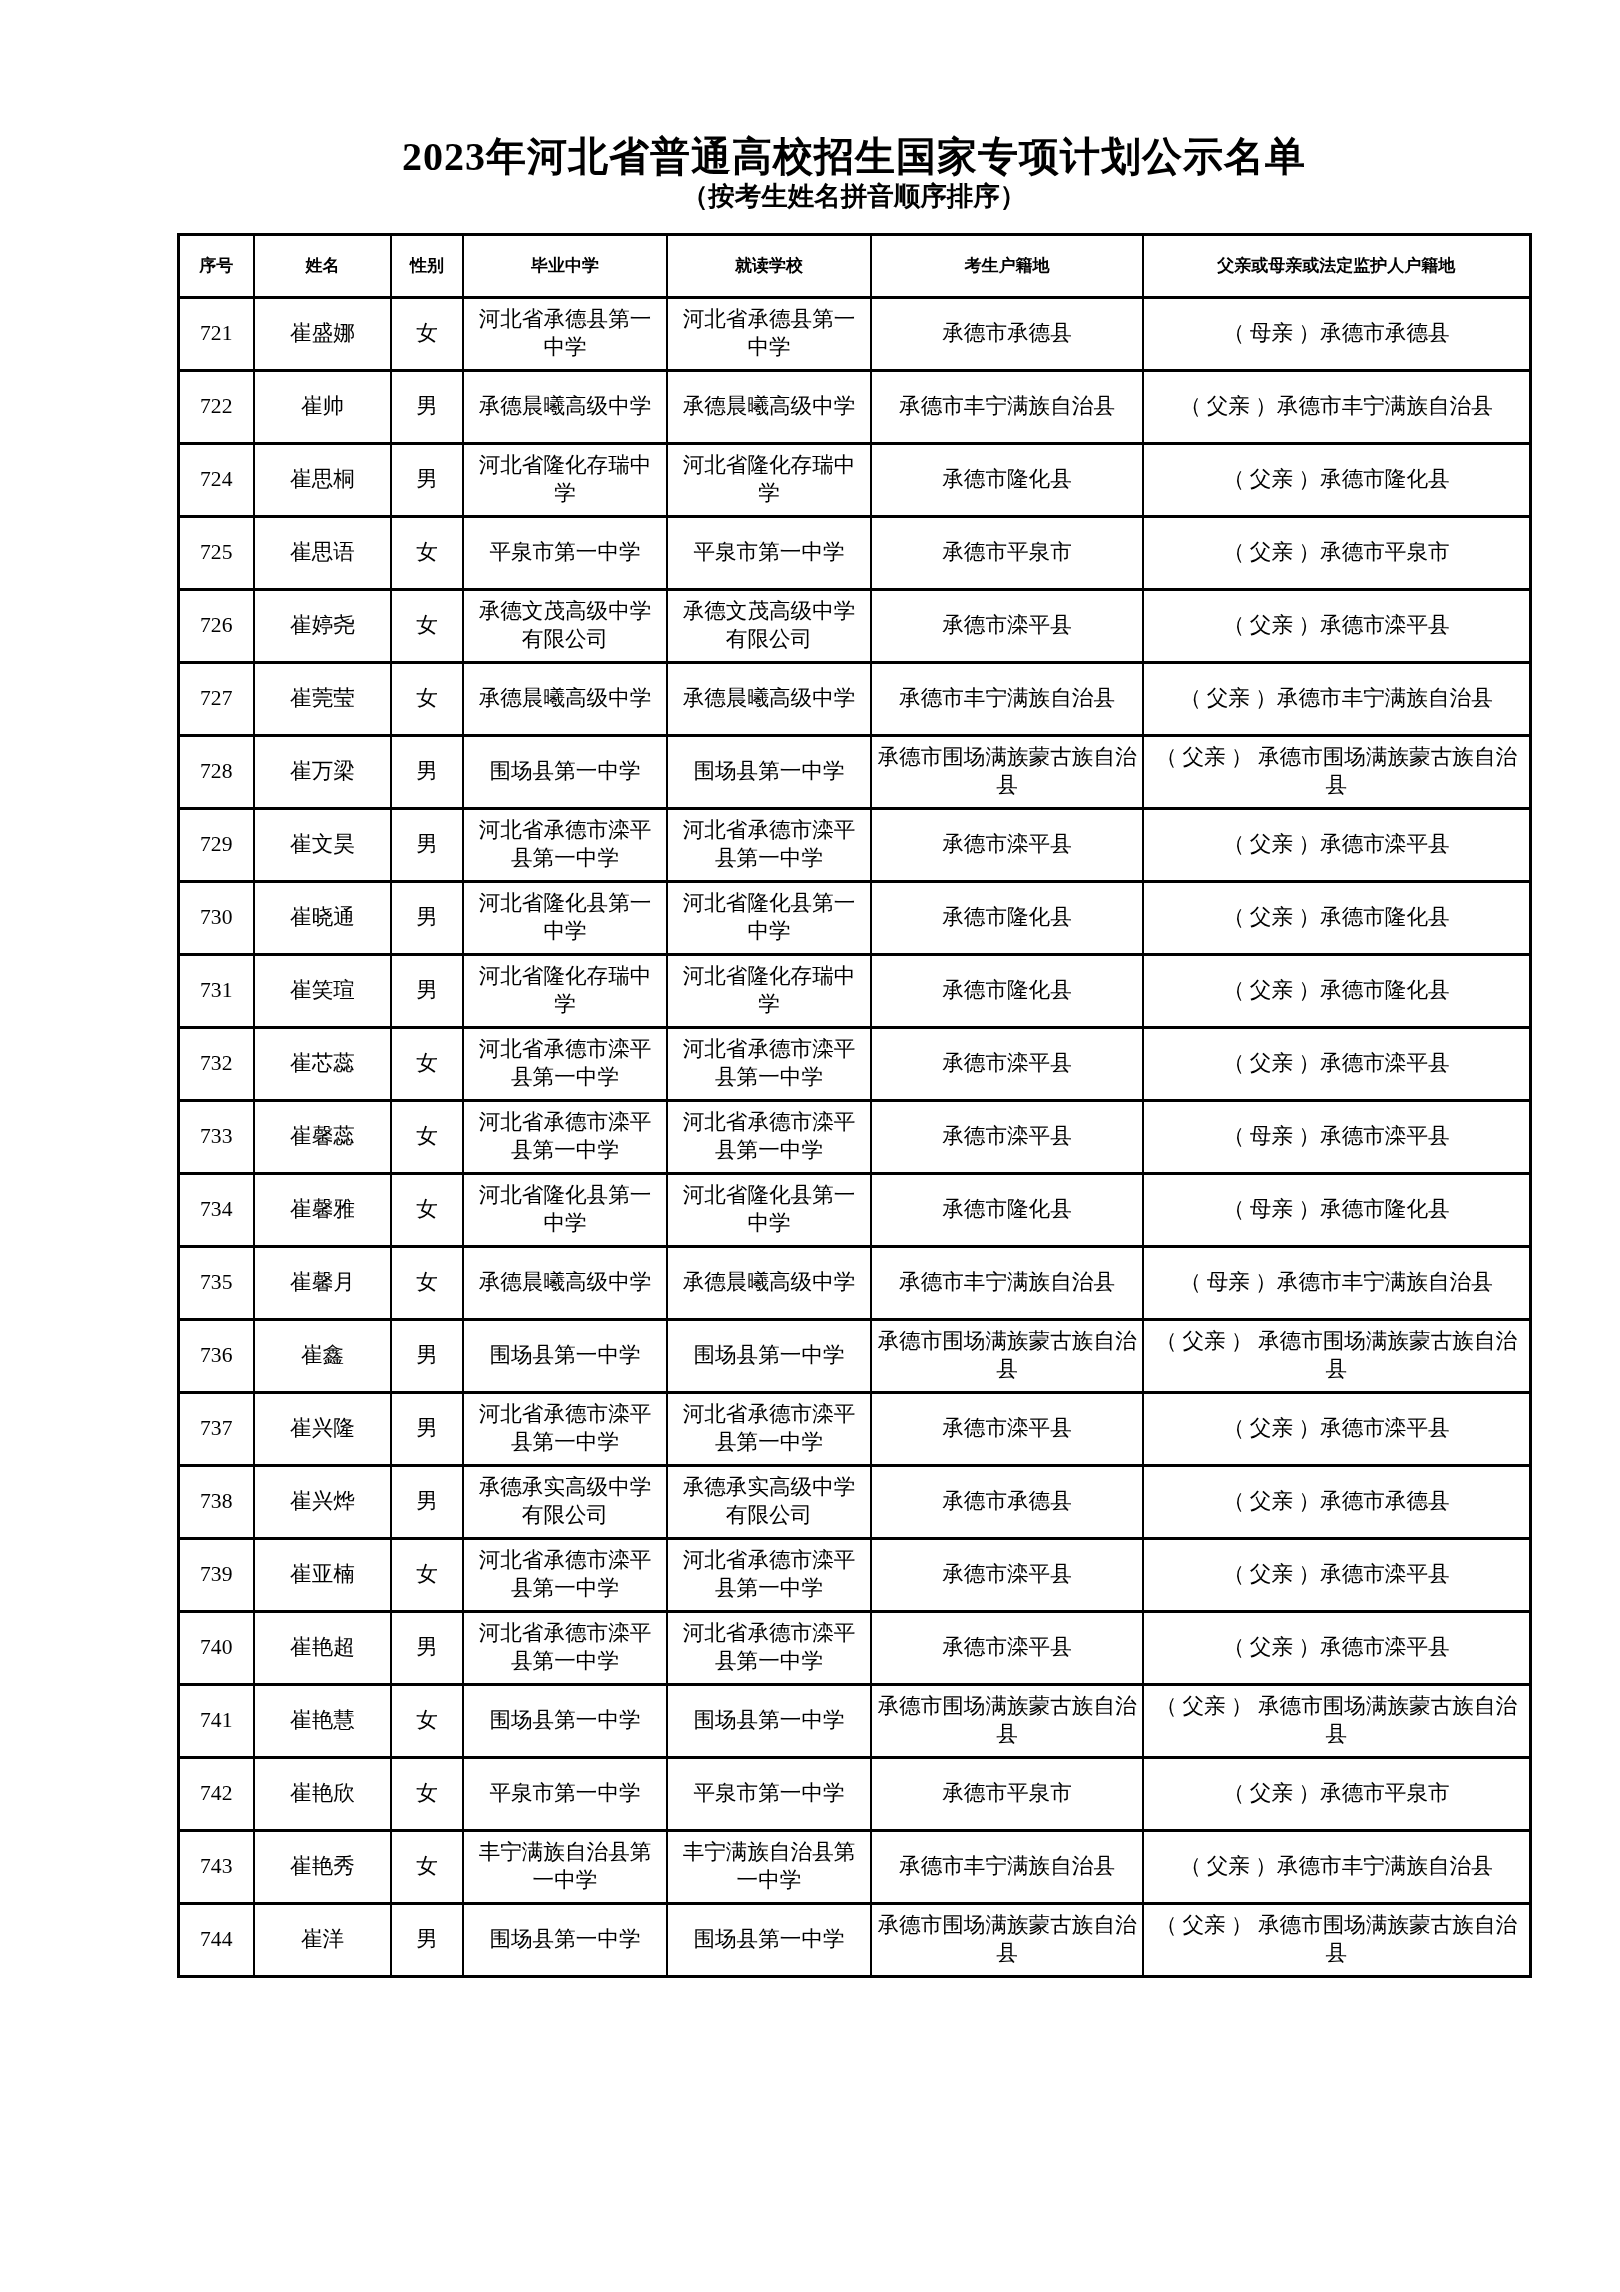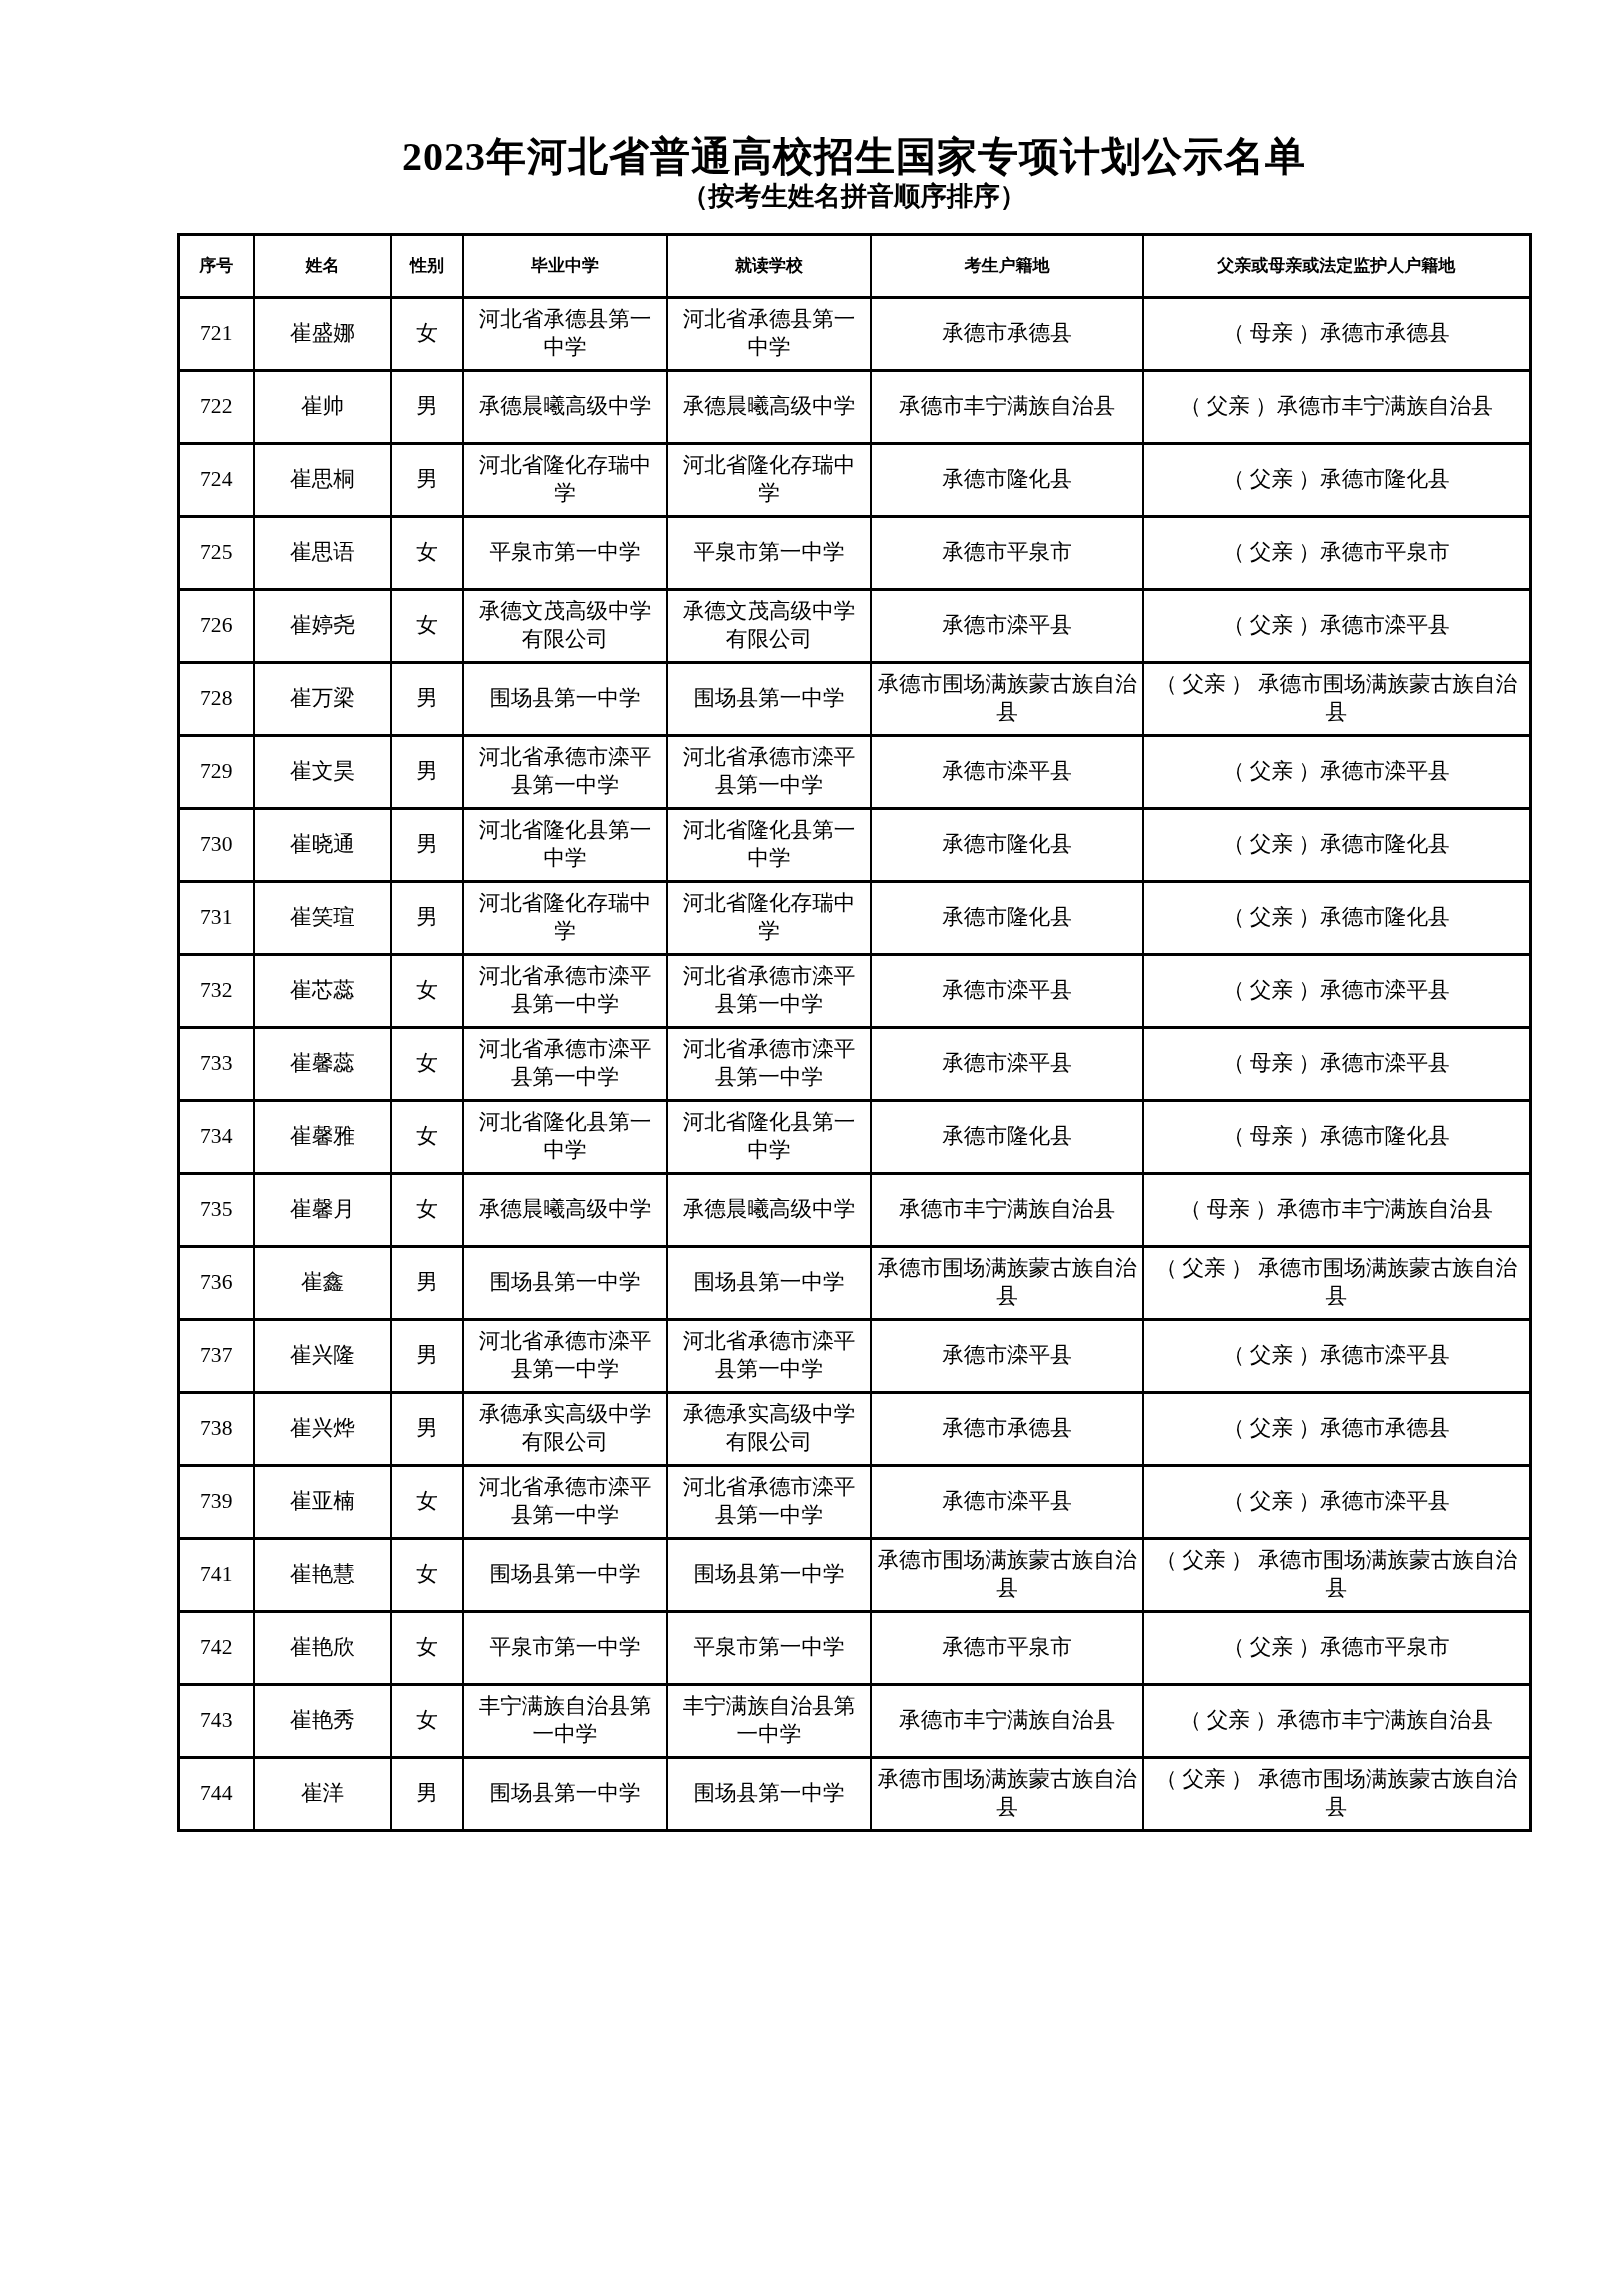--- a/index.html
+++ b/index.html
@@ -150,20 +150,29 @@
         <tr>
           <td class="col0">726</td>
           <td class="col1">崔婷尧</td>
           <td class="col2">女</td>
           <td class="col3">承德文茂高级中学有限公司</td>
           <td class="col4">承德文茂高级中学有限公司</td>
           <td class="col5">承德市滦平县</td>
           <td class="col6">（ 父亲 ）承德市滦平县</td>
         </tr>
         <tr>
+          <td class="col0">727</td>
+          <td class="col1">崔莞莹</td>
+          <td class="col2">女</td>
+          <td class="col3">承德晨曦高级中学</td>
+          <td class="col4">承德晨曦高级中学</td>
+          <td class="col5">承德市丰宁满族自治县</td>
+          <td class="col6">（ 父亲 ）承德市丰宁满族自治县</td>
+        </tr>
+        <tr>
           <td class="col0">728</td>
           <td class="col1">崔万梁</td>
           <td class="col2">男</td>
           <td class="col3">围场县第一中学</td>
           <td class="col4">围场县第一中学</td>
           <td class="col5">承德市围场满族蒙古族自治县</td>
           <td class="col6">（ 父亲 ） 承德市围场满族蒙古族自治县</td>
         </tr>
         <tr>
           <td class="col0">729</td>
@@ -252,20 +261,29 @@
           <td class="col2">男</td>
           <td class="col3">承德承实高级中学有限公司</td>
           <td class="col4">承德承实高级中学有限公司</td>
           <td class="col5">承德市承德县</td>
           <td class="col6">（ 父亲 ）承德市承德县</td>
         </tr>
         <tr>
           <td class="col0">739</td>
           <td class="col1">崔亚楠</td>
           <td class="col2">女</td>
+          <td class="col3">河北省承德市滦平县第一中学</td>
+          <td class="col4">河北省承德市滦平县第一中学</td>
+          <td class="col5">承德市滦平县</td>
+          <td class="col6">（ 父亲 ）承德市滦平县</td>
+        </tr>
+        <tr>
+          <td class="col0">740</td>
+          <td class="col1">崔艳超</td>
+          <td class="col2">男</td>
           <td class="col3">河北省承德市滦平县第一中学</td>
           <td class="col4">河北省承德市滦平县第一中学</td>
           <td class="col5">承德市滦平县</td>
           <td class="col6">（ 父亲 ）承德市滦平县</td>
         </tr>
         <tr>
           <td class="col0">741</td>
           <td class="col1">崔艳慧</td>
           <td class="col2">女</td>
           <td class="col3">围场县第一中学</td>

